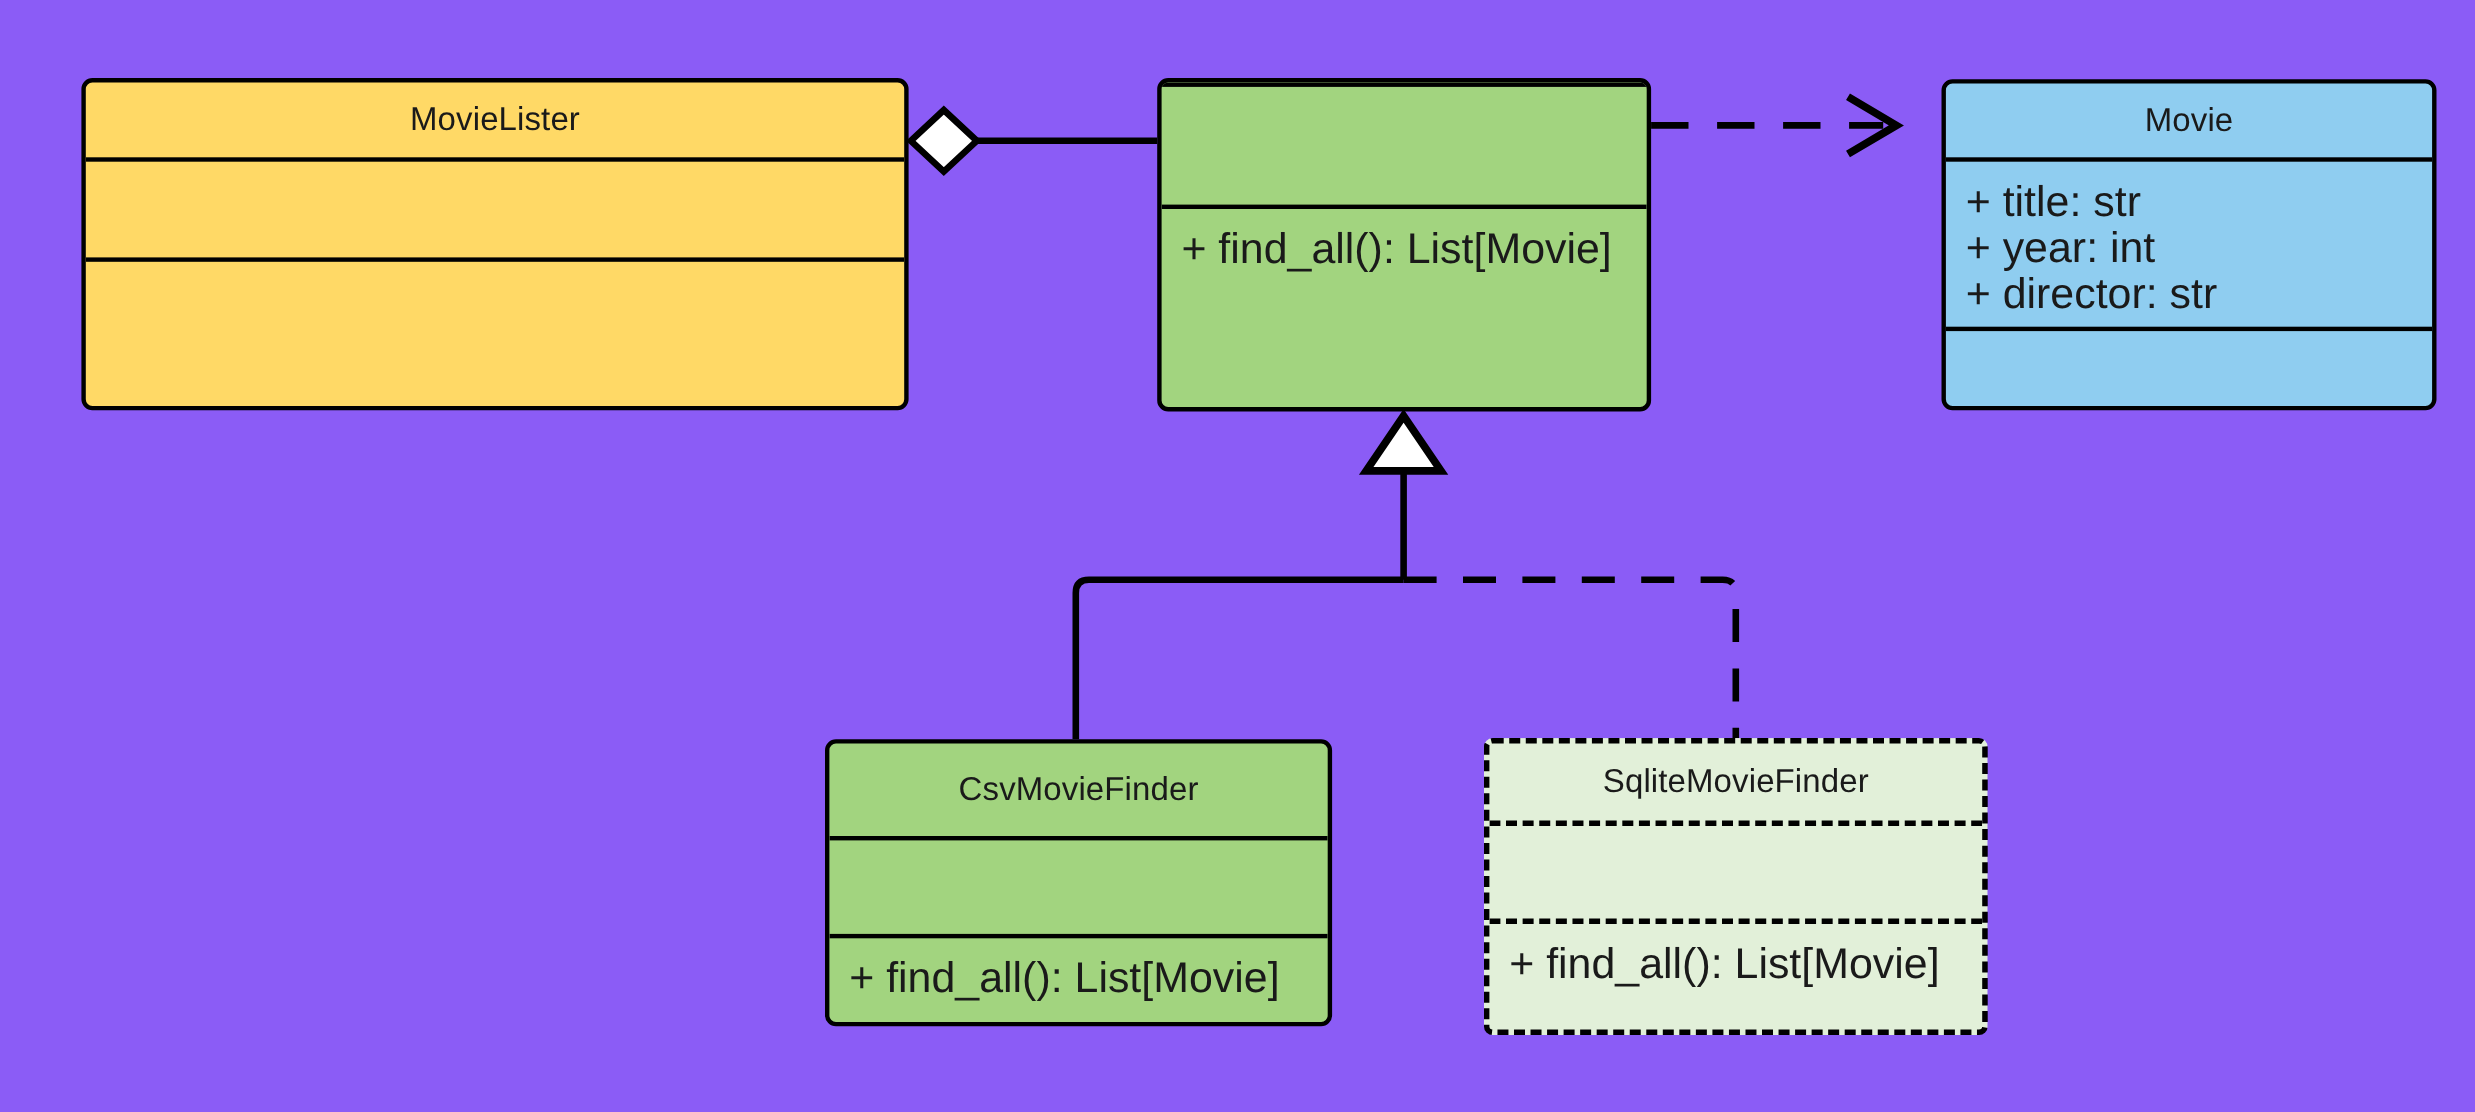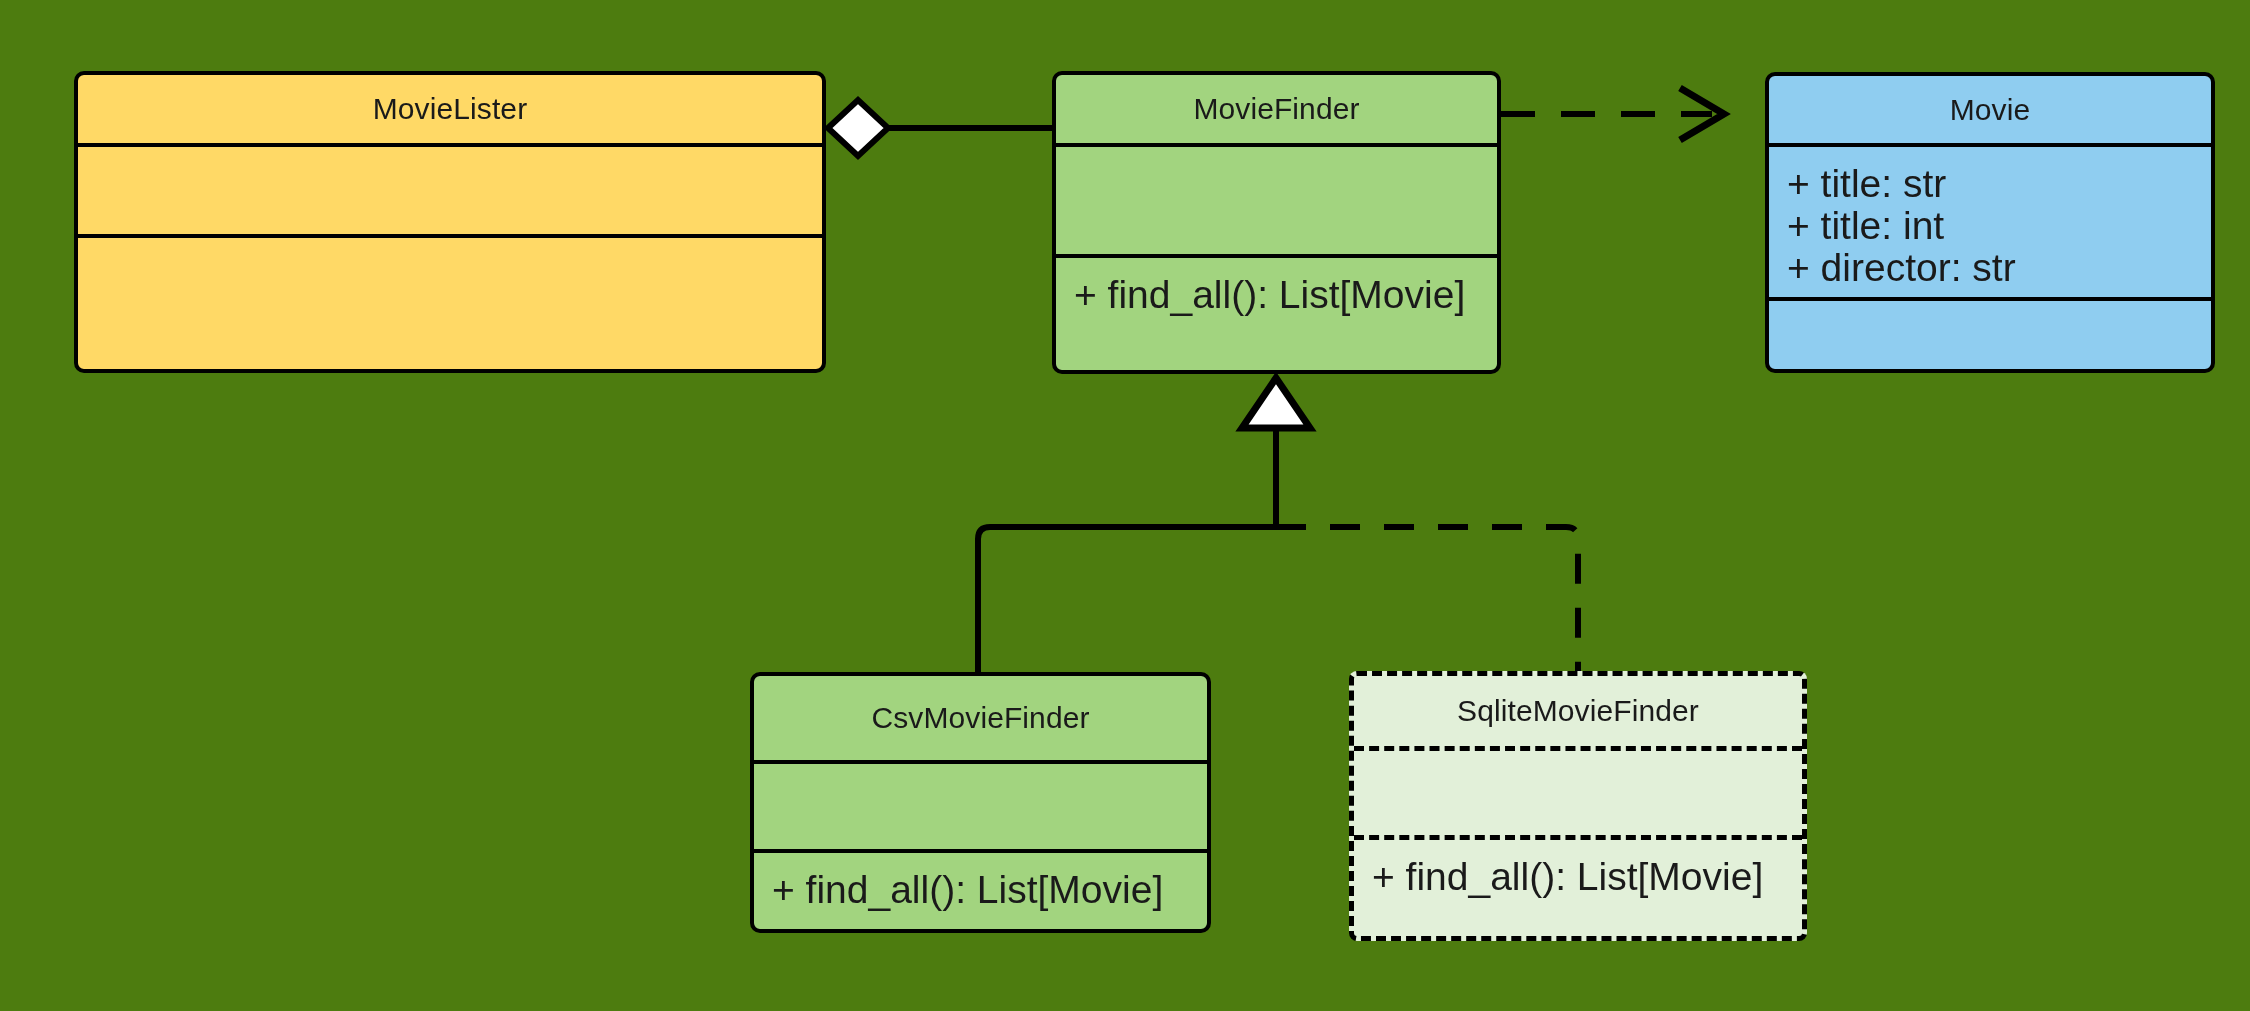--- a/index.html
+++ b/index.html
@@ -9,21 +9,21 @@
     background: #ffffff;
   }
   body {
     font-family: "Liberation Sans", sans-serif;
     -webkit-font-smoothing: antialiased;
   }
   #diagram-root {
     position: relative;
     width: 2250px;
     height: 1011px;
-    background: #4d7c0f;
+    background: #8b5cf6;
     overflow: hidden;
   }
   
   #connector-layer {
     position: absolute;
     left: 0;
     top: 0;
     width: 2250px;
     height: 1011px;
     pointer-events: none;
@@ -152,36 +152,33 @@
   <div class="uml-class" id="class-movielister">
     <div class="compartment name-compartment c-name">
       <span class="class-name">MovieLister</span>
     </div>
     <div class="compartment divider-top c-attrs"></div>
     <div class="compartment divider-top c-ops member-list">
     </div>
   </div>
 
   <div class="uml-class" id="class-moviefinder">
-    <div class="compartment name-compartment c-name">
-      <span class="class-name">MovieFinder</span>
-    </div>
     <div class="compartment divider-top c-attrs"></div>
     <div class="compartment divider-top c-ops member-list">
       <div class="member">+ find_all(): List[Movie]</div>
     </div>
   </div>
 
   <div class="uml-class" id="class-movie">
     <div class="compartment name-compartment c-name">
       <span class="class-name">Movie</span>
     </div>
     <div class="compartment divider-top c-attrs member-list">
       <div class="member">+ title: str</div>
-      <div class="member">+ title: int</div>
+      <div class="member">+ year: int</div>
       <div class="member">+ director: str</div>
     </div>
     <div class="compartment divider-top c-ops"></div>
   </div>
 
   <div class="uml-class" id="class-csvmoviefinder">
     <div class="compartment name-compartment c-name">
       <span class="class-name">CsvMovieFinder</span>
     </div>
     <div class="compartment divider-top c-attrs"></div>

